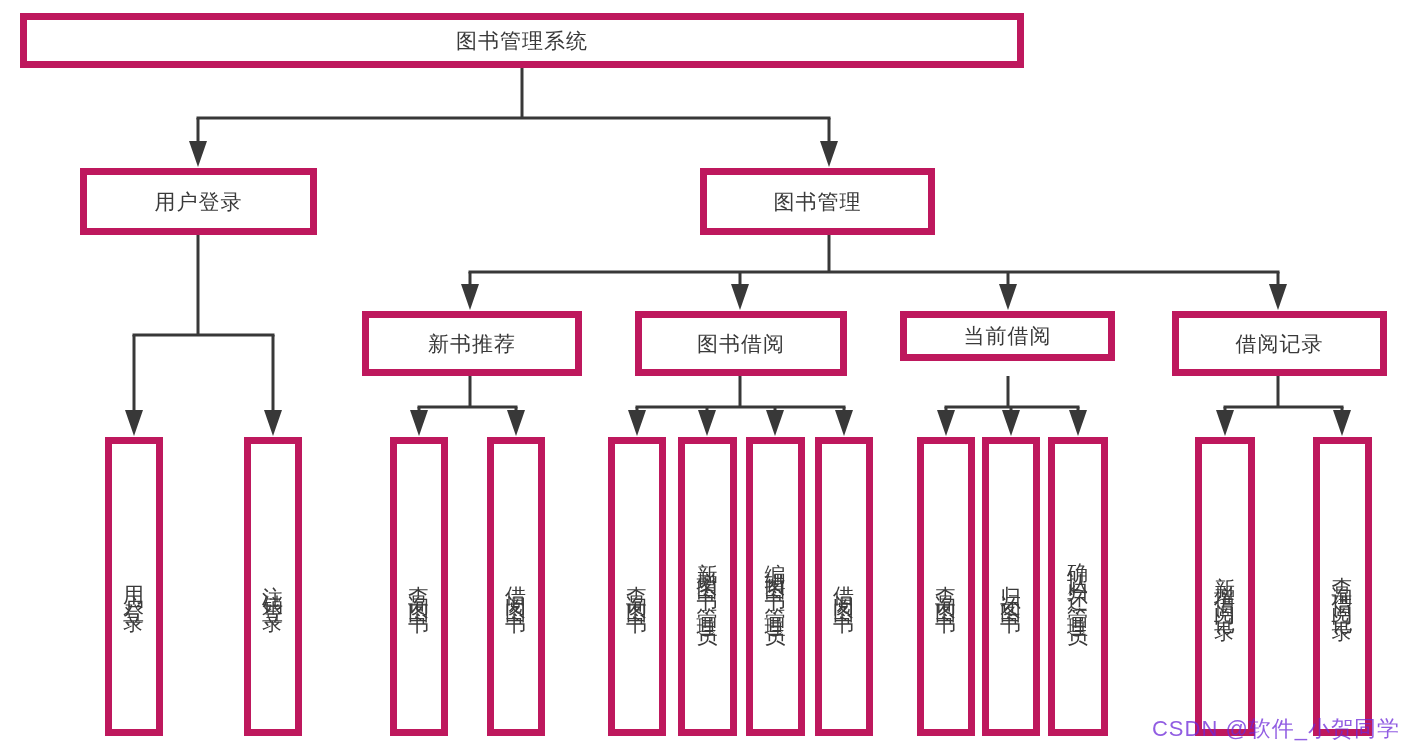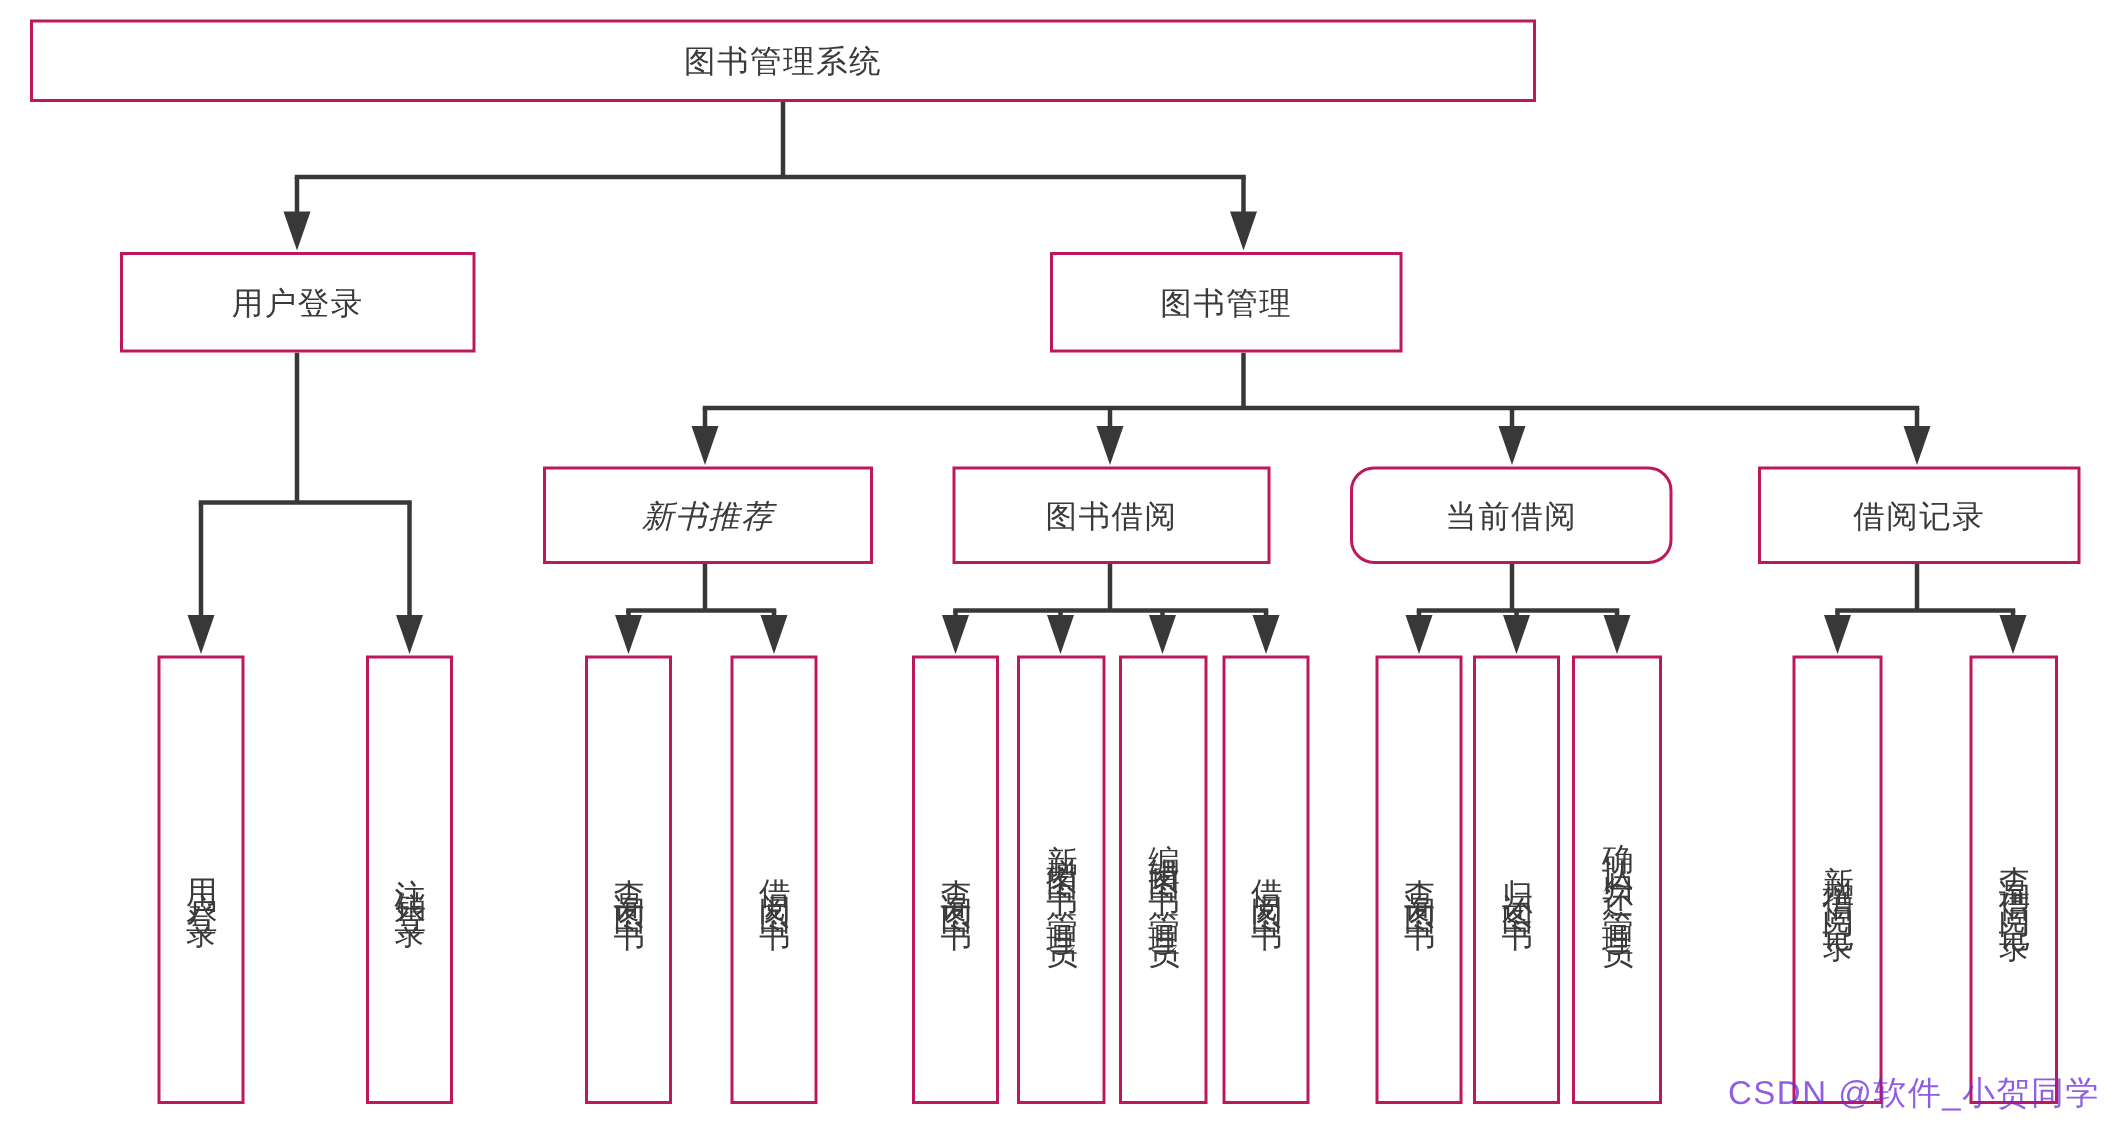--- a/index.html
+++ b/index.html
@@ -3,21 +3,21 @@
 <meta charset="utf-8">
 <style>
   html,body{margin:0;padding:0;background:#ffffff;}
   .stage{
     position:relative;width:1405px;height:747px;background:#ffffff;overflow:hidden;
     font-family:"Liberation Sans",sans-serif;
   }
   .stage svg{position:absolute;left:0;top:0;}
   .node{
     position:absolute;box-sizing:border-box;
-    border:2px solid #be185d;background:#ffffff;
+    border:7px solid #be185d;background:#ffffff;
     display:flex;align-items:center;justify-content:center;
     font-size:21px;color:#3a3a3a;letter-spacing:1px;
     z-index:2;
   }
   .leaf{
     writing-mode:vertical-rl;text-orientation:mixed;
     letter-spacing:9px;line-height:1;
     padding:6px 0;
   }
   .watermark{
@@ -95,23 +95,23 @@
       <polygon points="1216,410 1234,410 1225,436"></polygon>
       <polygon points="1333,410 1351,410 1342,436"></polygon>
     </g>
   </svg>
 
   <div class="node" style="left:20px;top:13px;width:1004px;height:55px;">图书管理系统</div>
 
   <div class="node" style="left:80px;top:168px;width:237px;height:67px;">用户登录</div>
   <div class="node" style="left:700px;top:168px;width:235px;height:67px;">图书管理</div>
 
-  <div class="node" style="left:362px;top:311px;width:220px;height:65px;font-style:italic;">新书推荐</div>
+  <div class="node" style="left:362px;top:311px;width:220px;height:65px;">新书推荐</div>
   <div class="node" style="left:635px;top:311px;width:212px;height:65px;text-align:center;">图书借阅</div>
-  <div class="node" style="left:900px;top:311px;width:215px;height:65px;border-radius:16px;">当前借阅</div>
+  <div class="node" style="left:900px;top:311px;width:215px;height:50px;">当前借阅</div>
   <div class="node" style="left:1172px;top:311px;width:215px;height:65px;">借阅记录</div>
 
   <div class="node leaf" style="left:105px;top:437px;width:58px;height:299px;">用户登录</div>
   <div class="node leaf" style="left:244px;top:437px;width:58px;height:299px;">注销登录</div>
 
   <div class="node leaf" style="left:390px;top:437px;width:58px;height:299px;">查询图书</div>
   <div class="node leaf" style="left:487px;top:437px;width:58px;height:299px;">借阅图书</div>
 
   <div class="node leaf" style="left:608px;top:437px;width:58px;height:299px;">查询图书</div>
   <div class="node leaf" style="left:678px;top:437px;width:59px;height:299px;">新增图书（管理员）</div>

